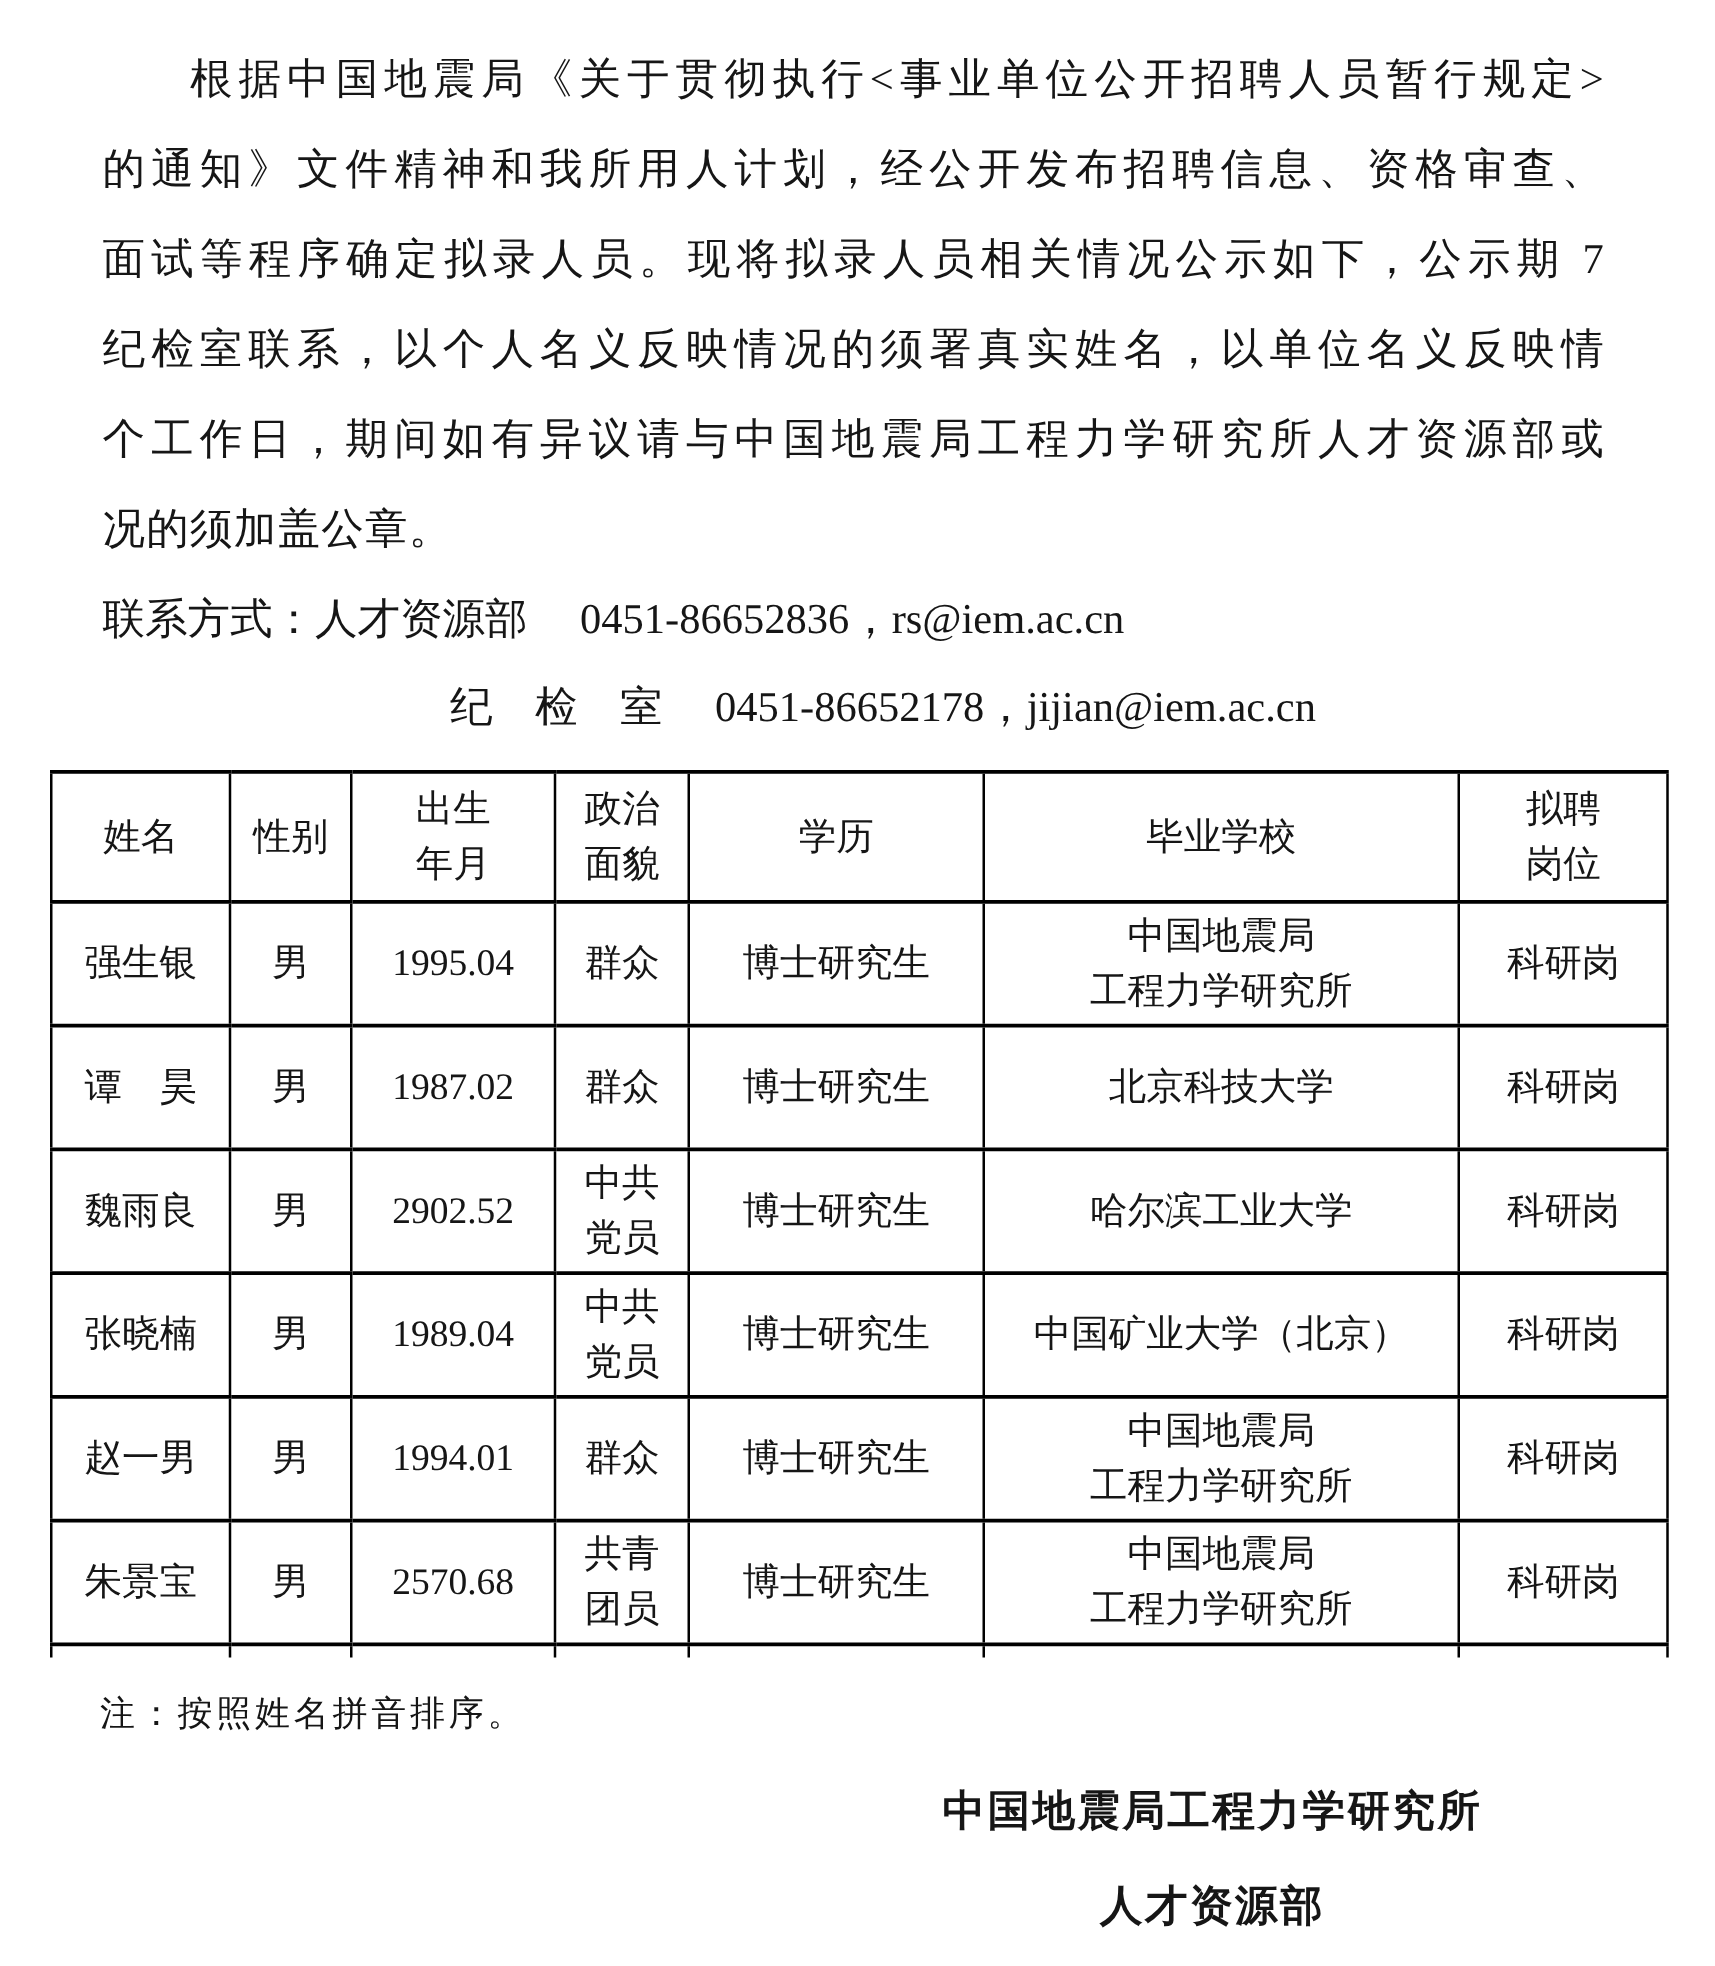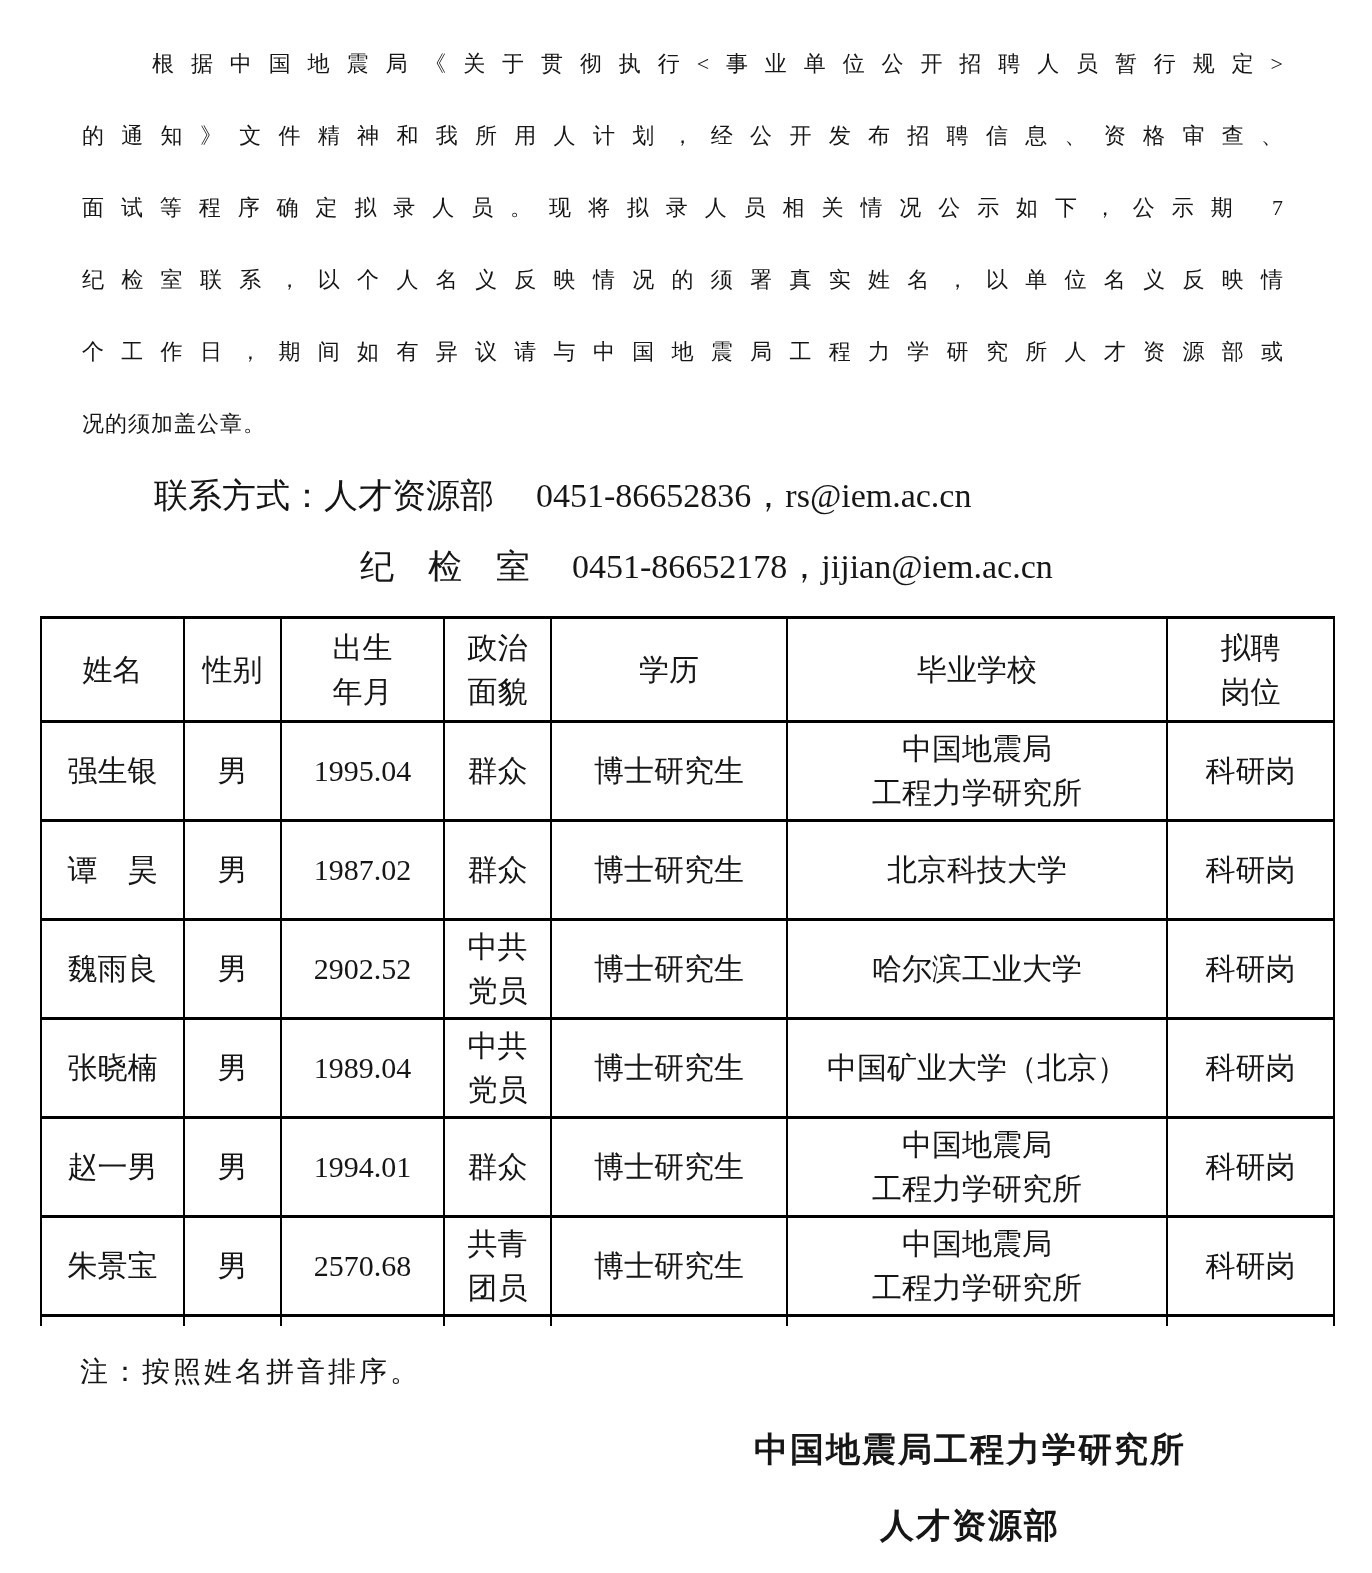--- a/index.html
+++ b/index.html
@@ -16,21 +16,21 @@
     font-family: "Liberation Serif", "DejaVu Serif", serif;
   }
   .doc {
     padding-top: 28px;
   }
   
   .para {
     margin: 0 88px 0 82px;
   }
   .para-line {
-    font-size: 22px;
+    font-size: 34px;
     line-height: 72px;
     letter-spacing: 1px;
     text-align: justify;
     text-align-last: justify;
     height: 72px;
     overflow: hidden;
   }
   .para-line.first {
     text-indent: 70px;
   }
@@ -41,21 +41,21 @@
   
   .contacts {
     margin: 0 88px 0 82px;
   }
   .contact-line {
     font-size: 34px;
     line-height: 71px;
     height: 71px;
     white-space: nowrap;
   }
-  .contact-line.l0 { margin-left: 72px; }
+  .contact-line.l0 { }
   .contact-line.l1 { margin-left: 278px; }
   .contact-info { margin-left: 42px; }
   
   table.hires {
     border-collapse: collapse;
     table-layout: fixed;
     width: 1293px;
     margin: 14px 0 0 40px;
   }
   table.hires th, table.hires td {

